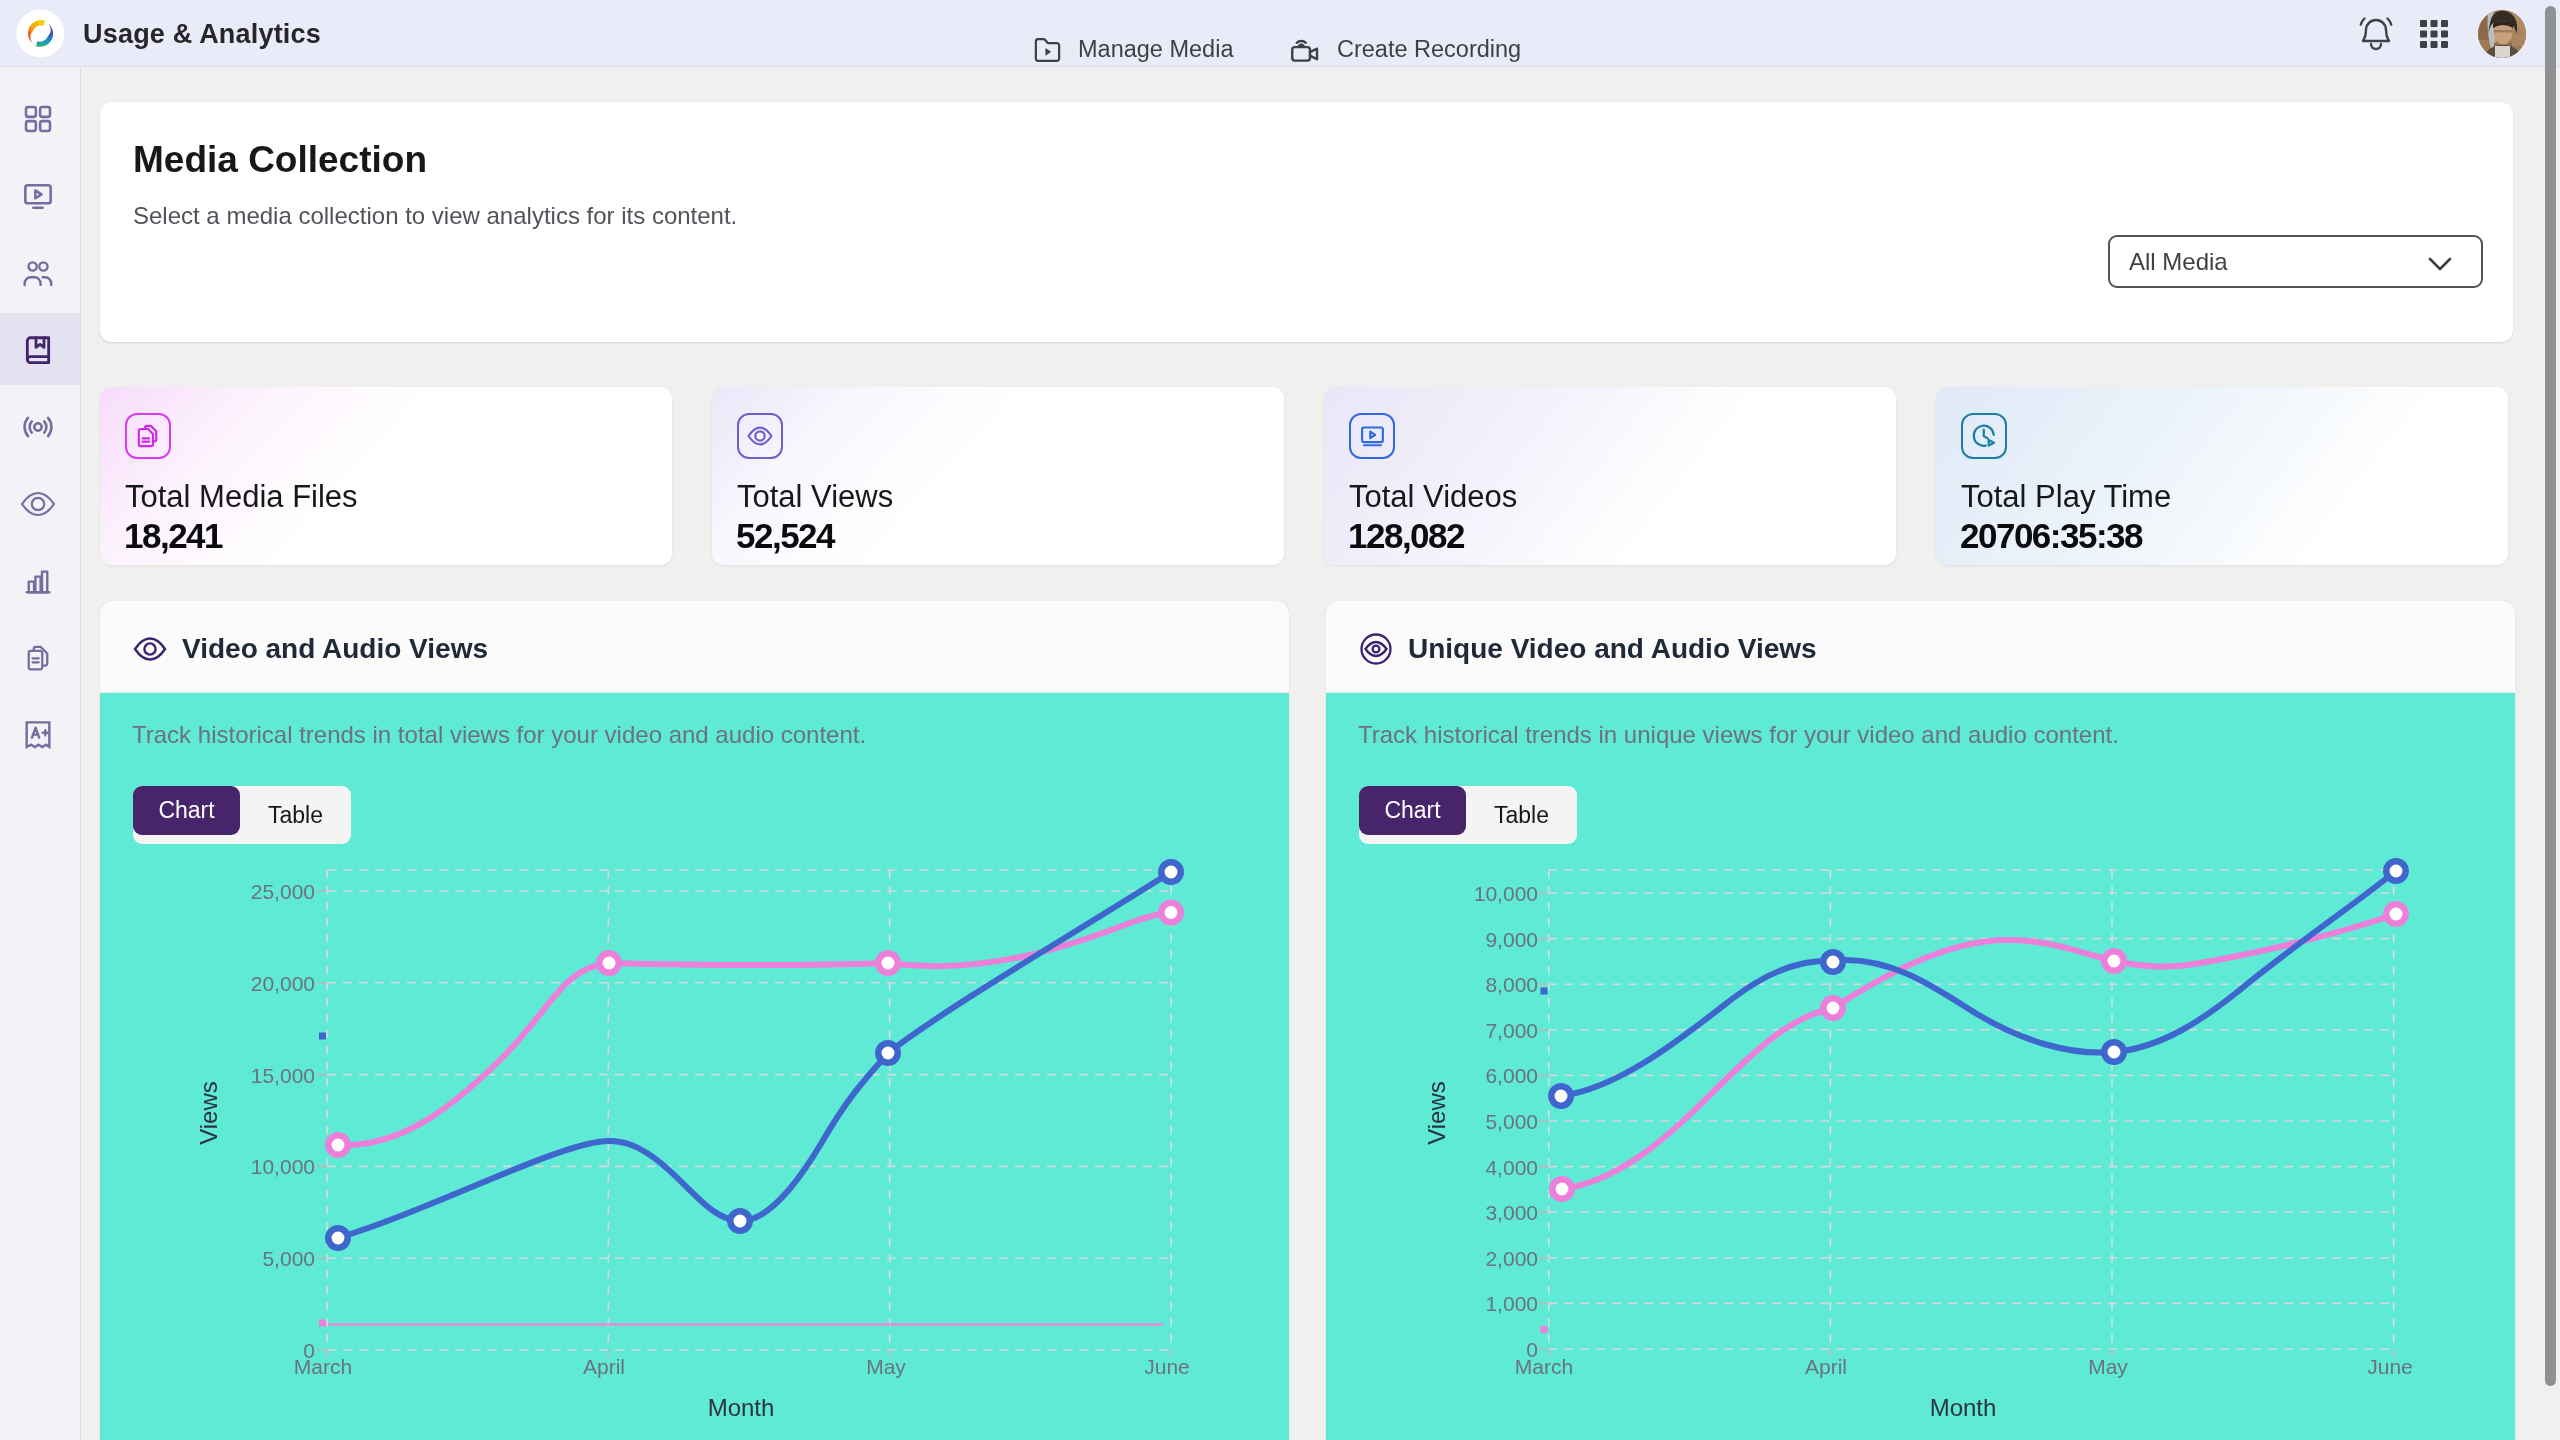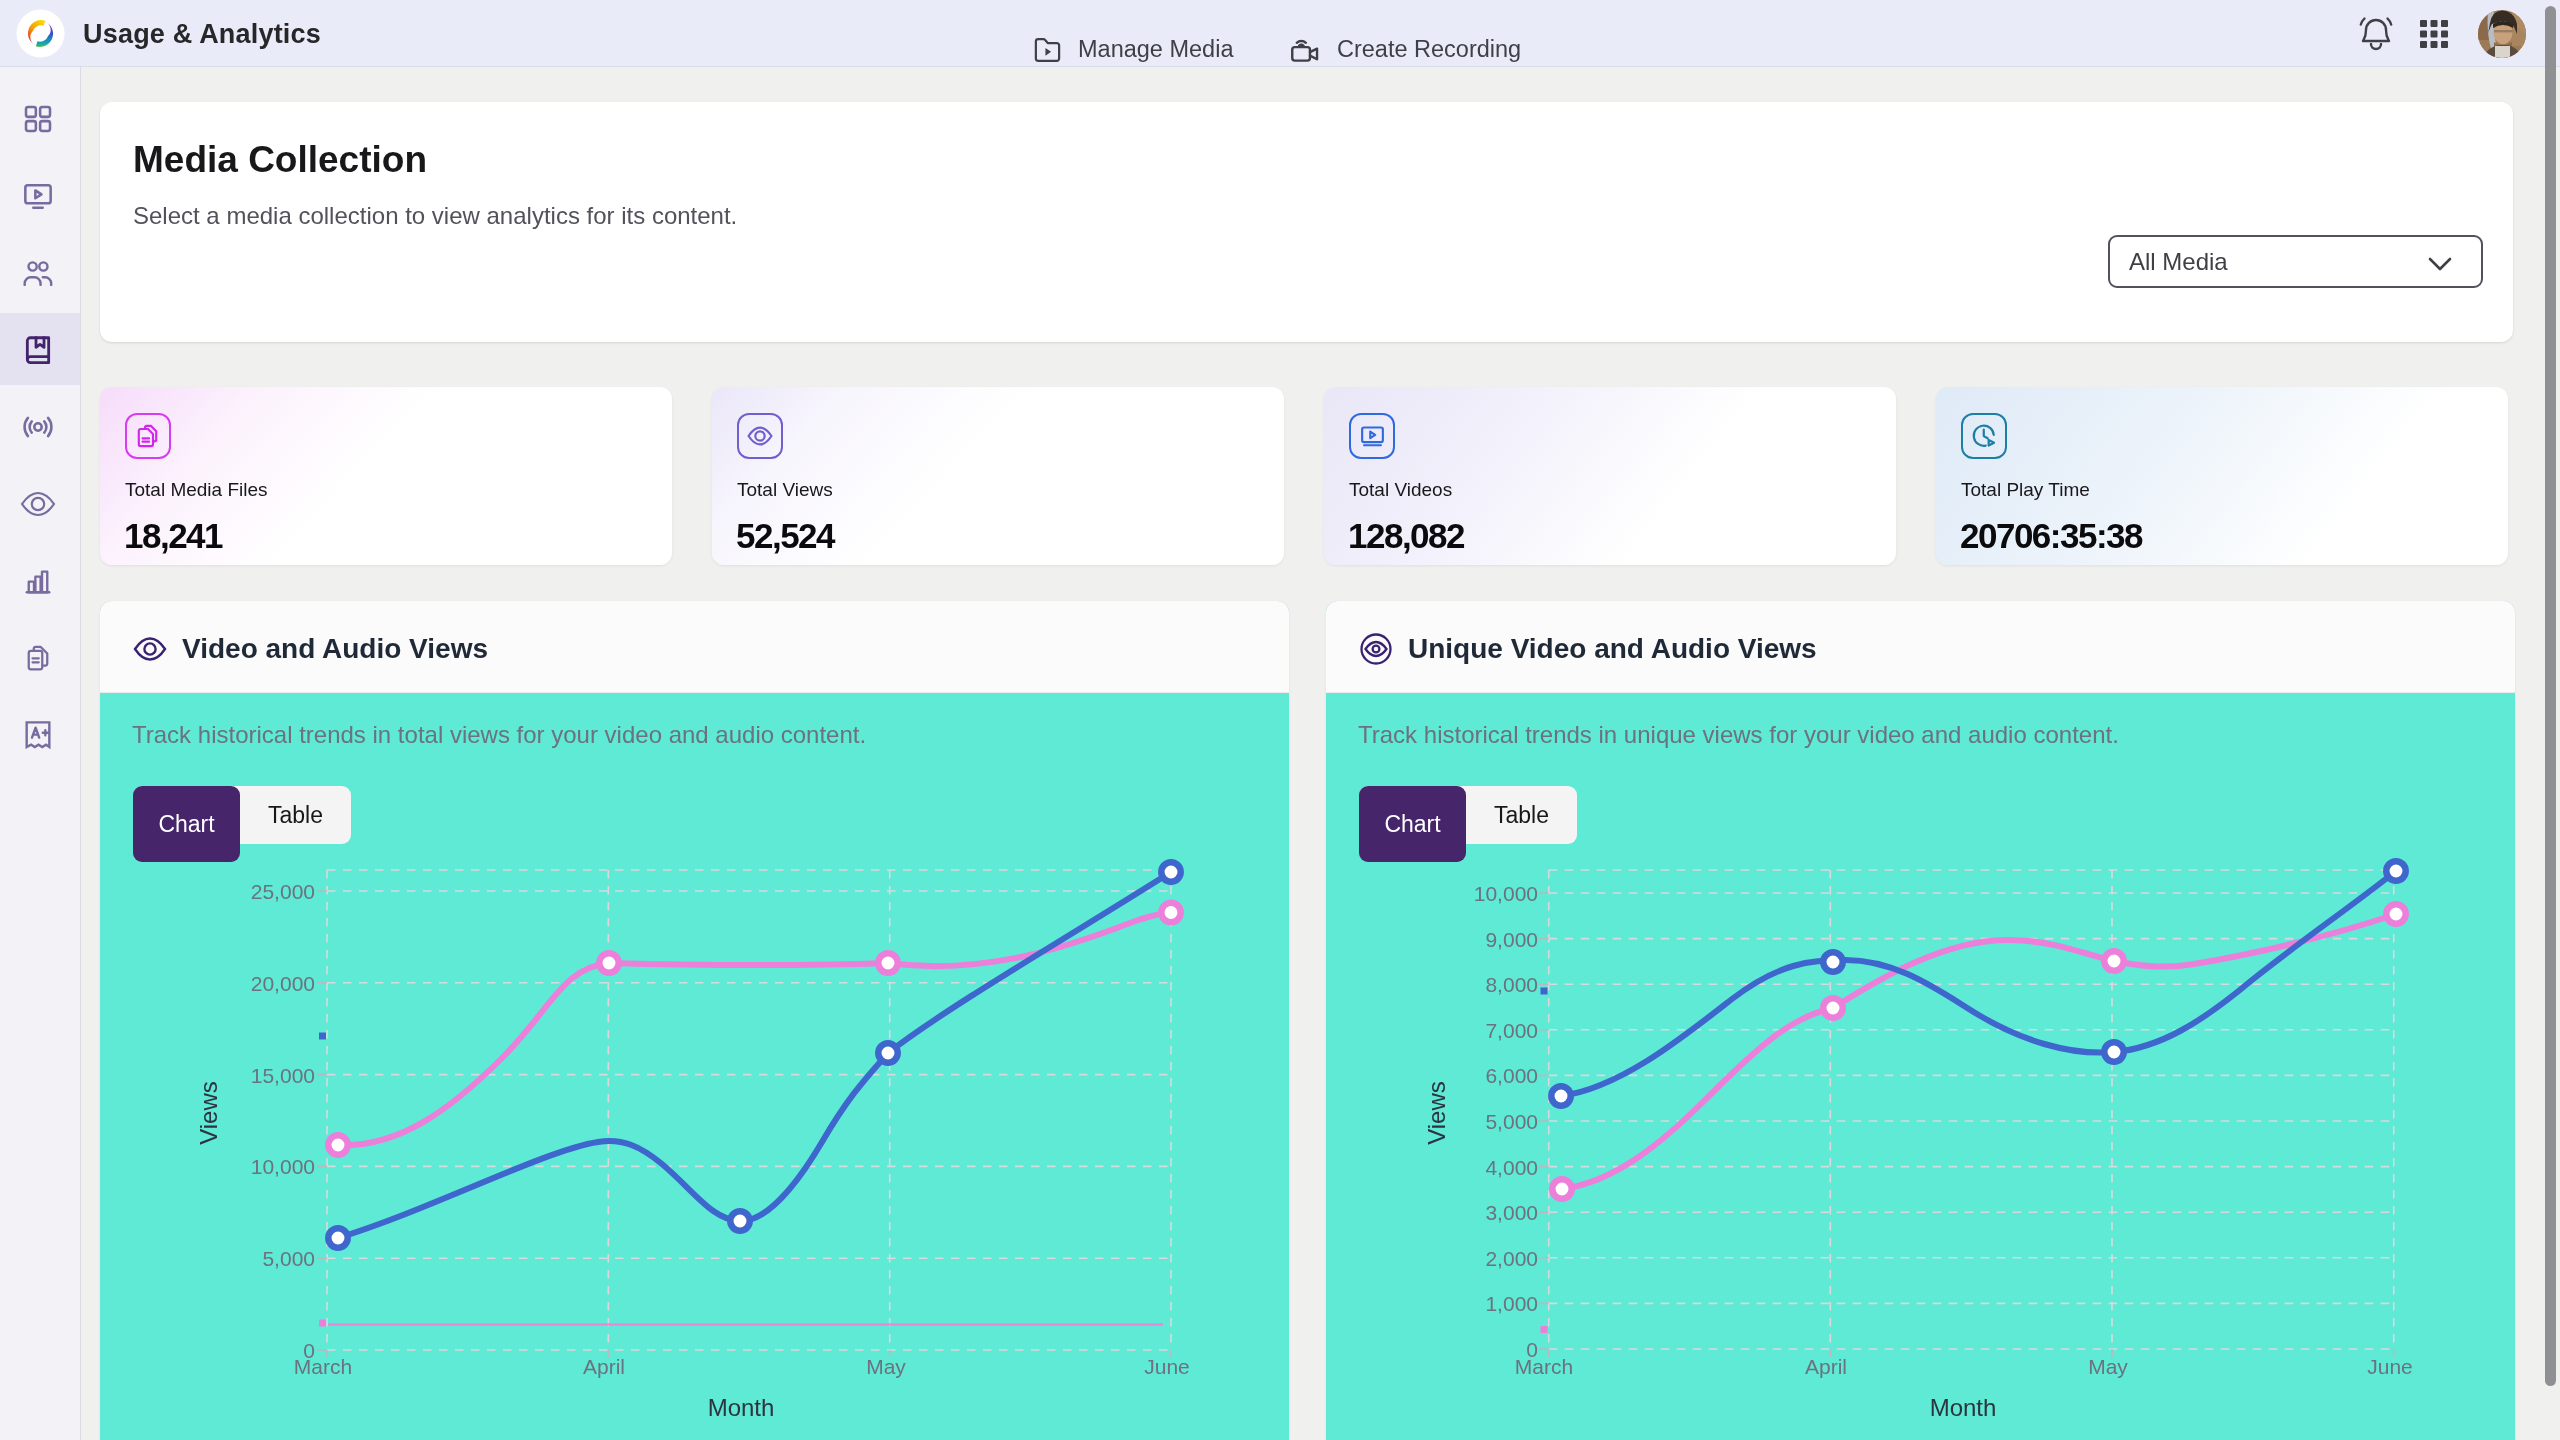--- a/index.html
+++ b/index.html
@@ -17,30 +17,30 @@
   
   .card { position:absolute; background:#fff; border-radius:12px; box-shadow:0 1px 3px rgba(0,0,0,0.07), 0 1px 2px rgba(0,0,0,0.05); }
   
   .mc-title { position:absolute; left:33px; top:37px; font-size:37px; font-weight:700; color:#18181b; }
   .mc-desc { position:absolute; left:33px; top:100px; font-size:24px; color:#52525b; }
   .dropdown { position:absolute; left:2008px; top:133px; width:375px; height:53px; border:2px solid #52525b; border-radius:9px; background:#fff; }
   .dd-text { position:absolute; left:19px; top:11px; font-size:24px; color:#3f3f46; }
   
   .stat { position:absolute; top:387px; width:572px; height:178px; border-radius:12px; background:#fff; box-shadow:0 1px 3px rgba(0,0,0,0.07); overflow:hidden; }
   .stat-icon { position:absolute; left:25px; top:26px; width:46px; height:46px; border-radius:12px; display:flex; align-items:center; justify-content:center; }
-  .stat-label { position:absolute; left:25px; top:92px; font-size:19px; color:#18181b; }
+  .stat-label { position:absolute; left:25px; top:92px; font-size:31px; color:#18181b; }
   .stat-value { position:absolute; left:24px; top:117px; font-size:35px; font-weight:700; letter-spacing:-1.5px; color:#0b0b0d;margin-top:12px; }
   
   .chartcard { position:absolute; top:601px; width:1189px; height:839px; border-radius:12px 12px 0 0; background:#5eead4; box-shadow:0 1px 3px rgba(0,0,0,0.07); overflow:hidden; }
   .cc-head { position:absolute; left:0; top:0; width:100%; height:92px; background:#fbfbfc; border-bottom:1px solid #ebebee; }
   .cc-title { position:absolute; left:82px; top:32px; font-size:28px; font-weight:700; color:#1f2937; }
   .cc-eye { position:absolute; left:33px; top:31px; width:34px; height:34px; }
   .cc-desc { position:absolute; left:32px; top:120px; font-size:24px; color:#6b7280; }
   .toggle { position:absolute; left:33px; top:185px; height:58px; background:#f4f4f5; border-radius:9px; display:flex; }
-  .tg-chart { width:107px; height:76px; background:#46256b; border-radius:9px; color:#fff; font-size:23px; display:flex; align-items:center; justify-content:center; }
+  .tg-chart { width:107px; height:49px; background:#46256b; border-radius:9px; color:#fff; font-size:23px; display:flex; align-items:center; justify-content:center; }
   .tg-table { width:111px; height:58px; color:#18181b; font-size:23px; display:flex; align-items:center; justify-content:center; }
   
   .scrollthumb { position:absolute; left:2545px; top:6px; width:11px; height:1380px; border-radius:6px; background:#8f9094; }
 </style>
 </head>
 <body>
 
 <div class="topbar"></div>
 <svg class="logo" viewBox="0 0 50 50">
   <circle cx="25" cy="25" r="24.5" fill="#fff"></circle>

